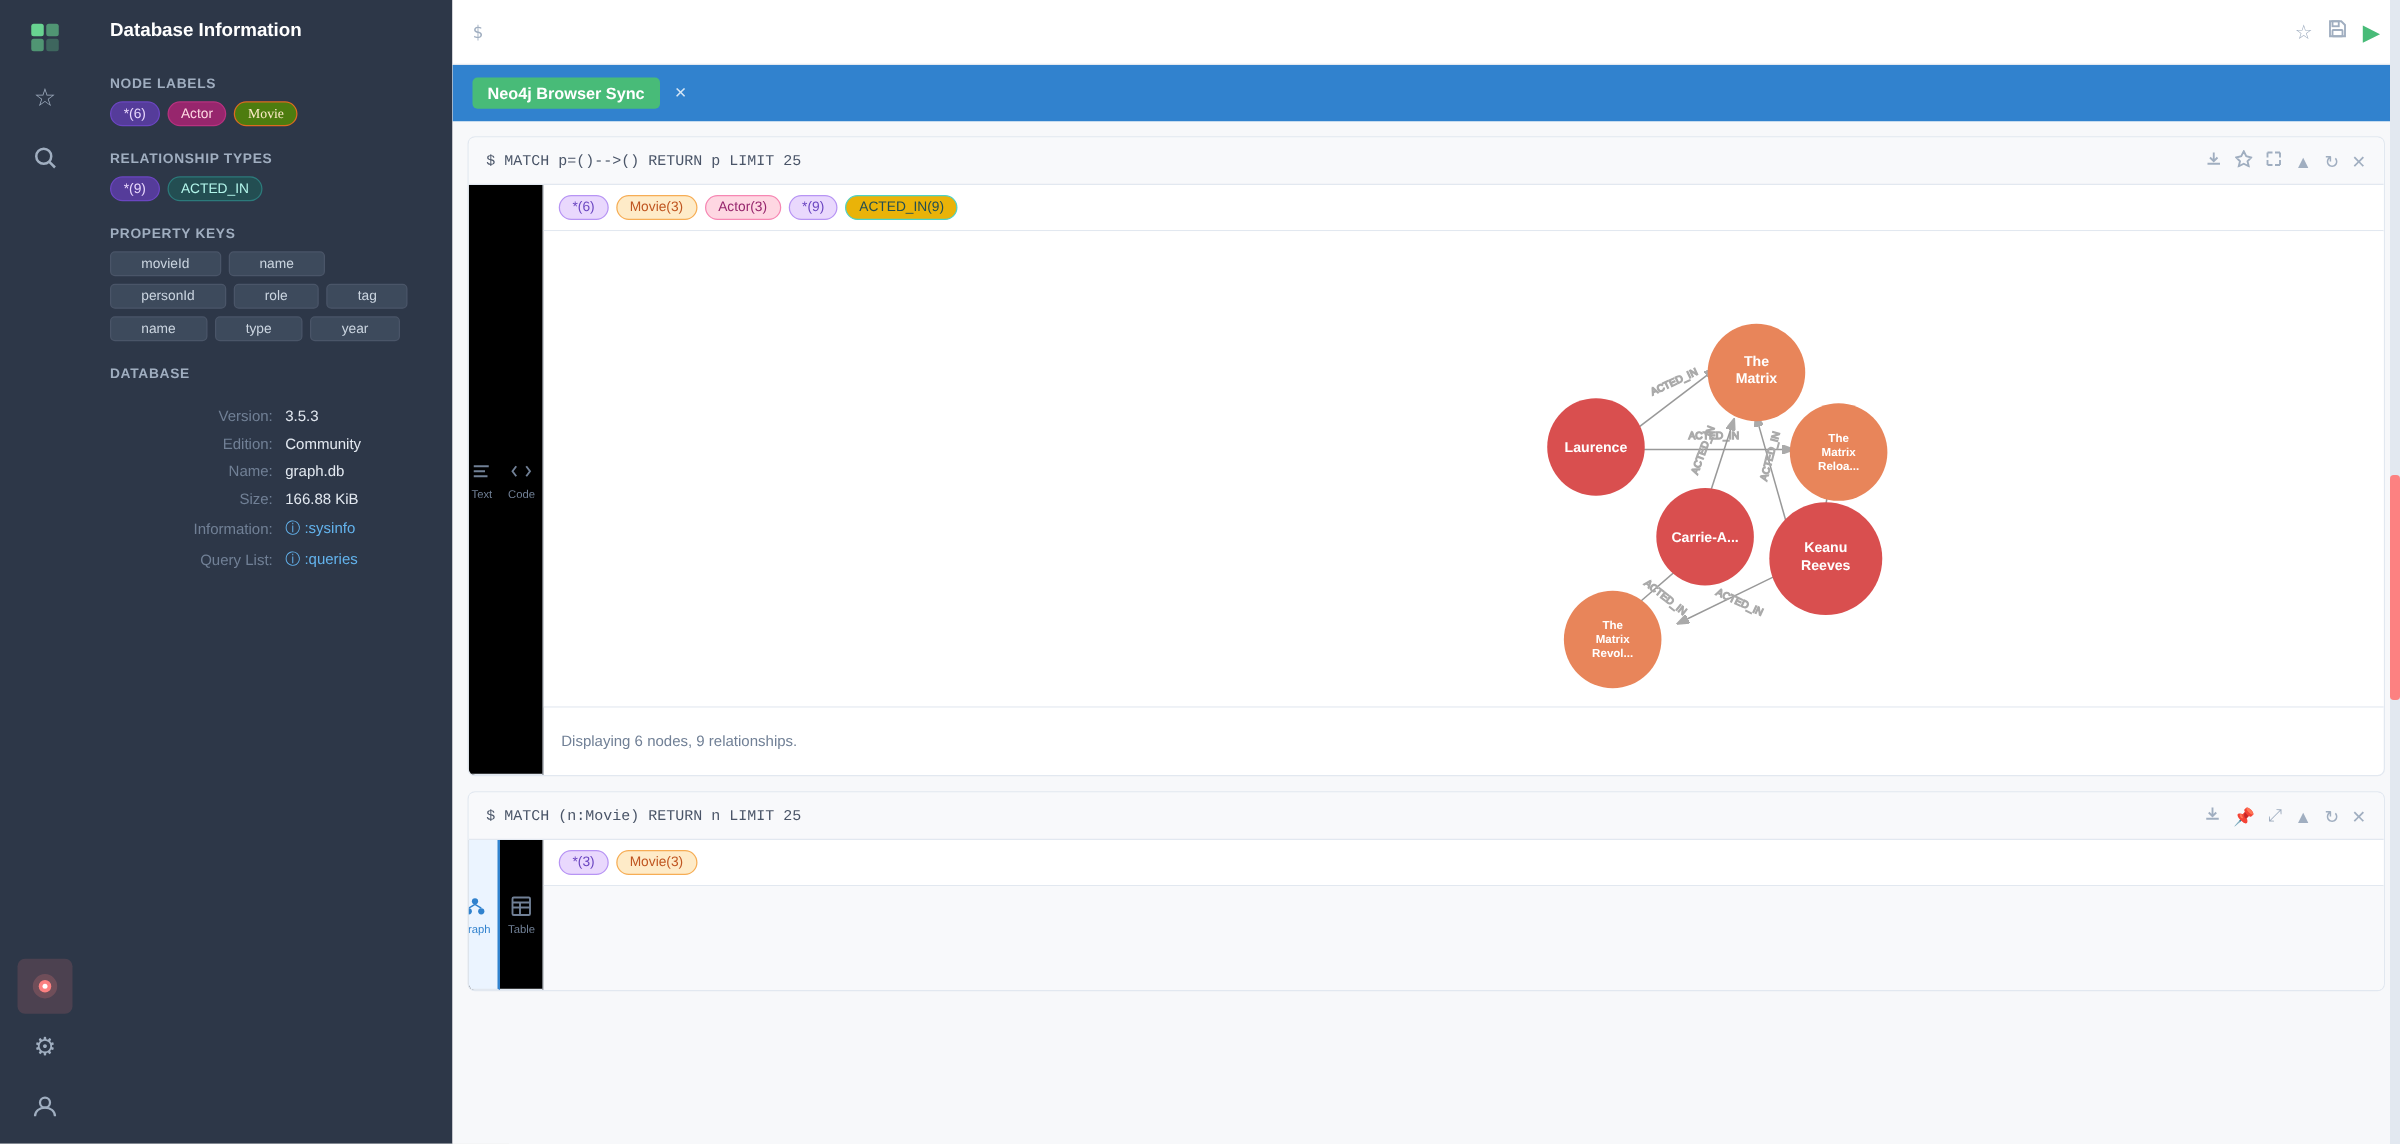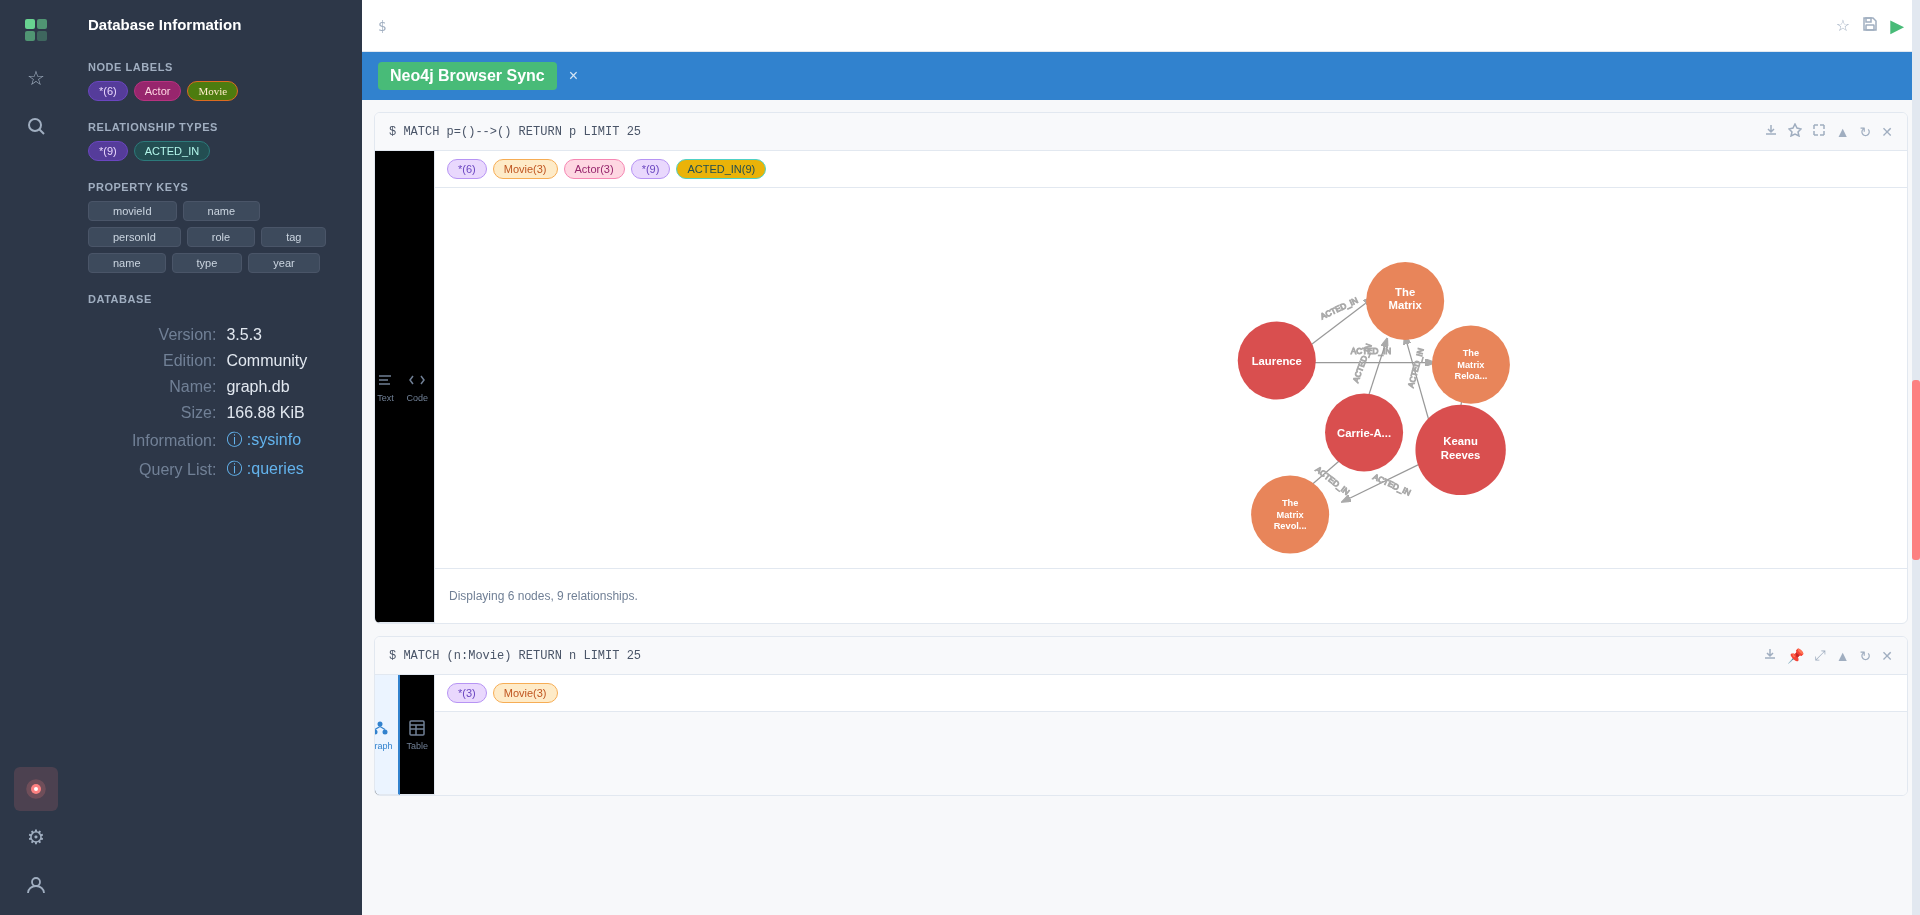--- a/index.html
+++ b/index.html
@@ -74,21 +74,21 @@
     .prop-tag {
       background: #3d4a5c;
       color: #cbd5e0;
       padding: 3px 24px;
       border-radius: 4px;
       font-size: 11px;
       border: 1px solid #4a5568;
       cursor: pointer;
     }
     .info-table { width: 100%; margin-top: 8px; }
-    .info-table tr td { padding: 3px 0; font-size: 16px; color: #a0aec0; }
+    .info-table tr td { padding: 3px 0; font-size: 12px; color: #a0aec0; }
     .info-table tr td:first-child { color: #718096; text-align: right; padding-right: 8px; white-space: nowrap; }
     .info-table tr td:last-child { color: #e2e8f0; }
     .info-link { color: #63b3ed; cursor: pointer; text-decoration: none; }
 
     
     .main-content {
       flex: 1;
       display: flex;
       flex-direction: column;
       background: #f7f8fa;
@@ -138,21 +138,21 @@
       flex-shrink: 0;
     }
     .info-banner-text { flex: 1; }
     .info-banner-btn {
       background: #48bb78;
       color: #fff;
       border: none;
       padding: 5px 12px;
       border-radius: 4px;
       cursor: pointer;
-      font-size: 16px;
+      font-size: 13px;
       font-weight: 600;
     }
     .info-banner-close {
       cursor: pointer;
       font-size: 16px;
       color: rgba(255,255,255,0.8);
     }
 
     
     .results-area {

